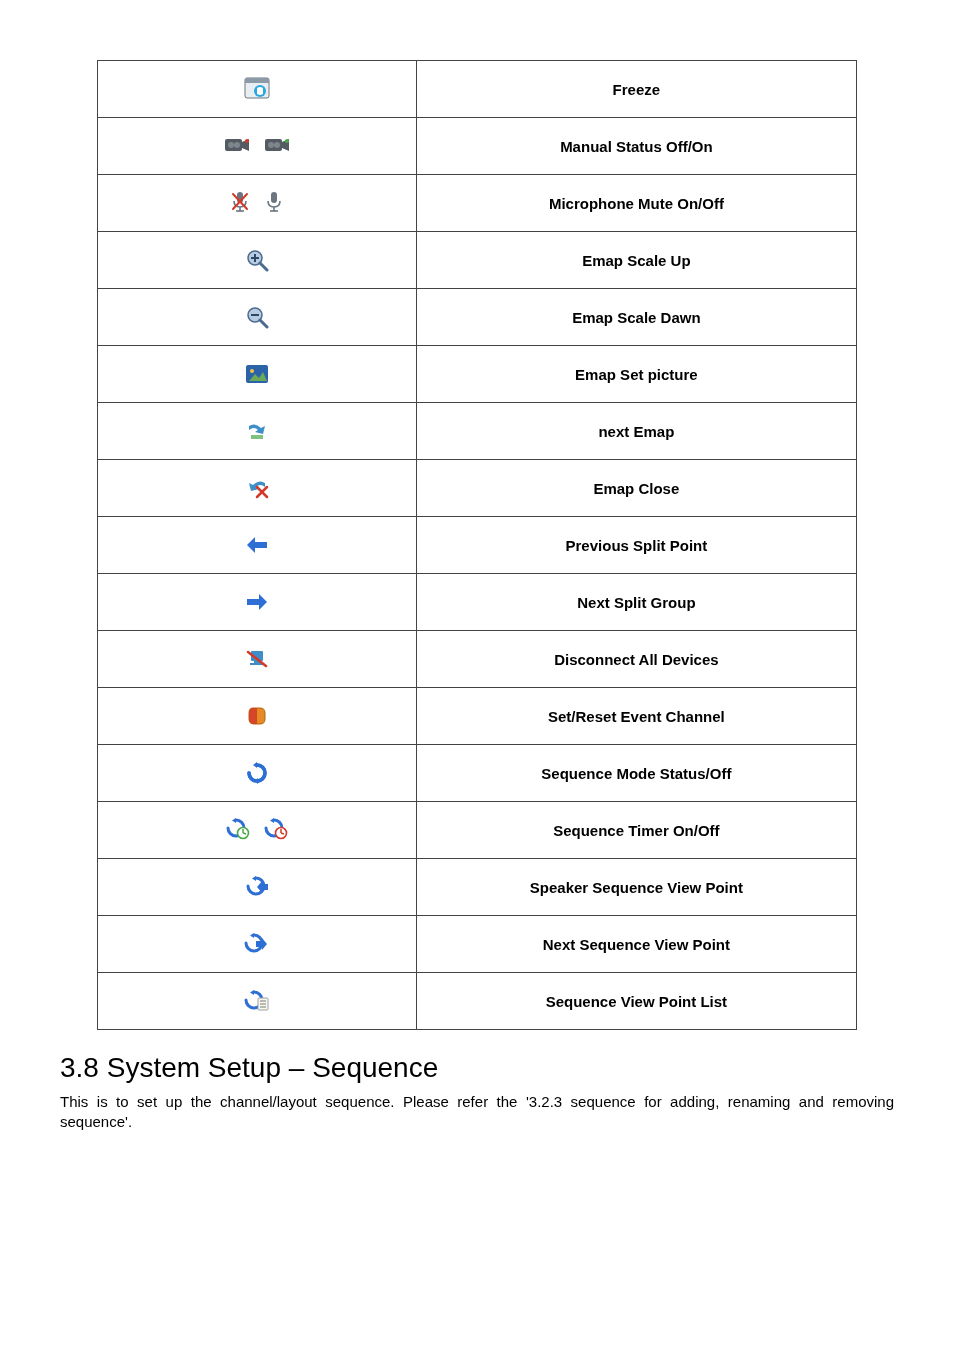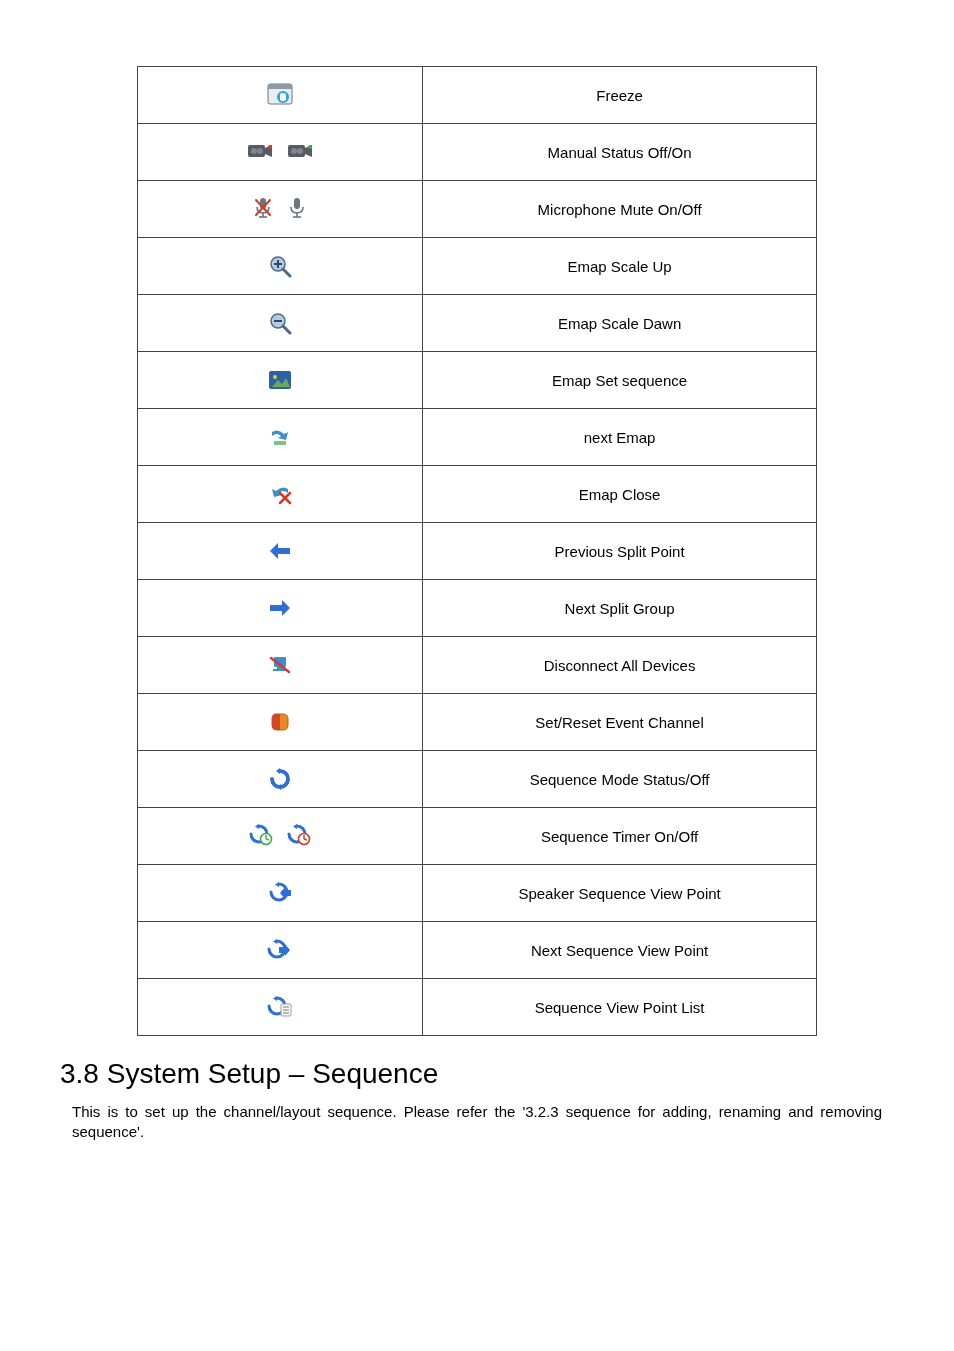--- a/index.html
+++ b/index.html
@@ -10,22 +10,23 @@
     color: #000;
   }
   .page {
     width: 954px;
     margin: 0 auto;
     padding: 60px 60px 80px 60px;
     box-sizing: border-box;
   }
   table.icon-table {
     border-collapse: collapse;
-    margin: 6px auto;
-    width: 680px;
+    margin: 0 auto;
+    width: 760px;
+    font-weight: bold;
   }
   table.icon-table td {
     border: 1px solid #444;
     text-align: center;
     vertical-align: middle;
     height: 54px;
     font-size: 15px;
   }
   table.icon-table td.icon-cell {
     width: 42%;
@@ -42,21 +43,21 @@
     display: inline-block;
     vertical-align: middle;
   }
   h2.section {
     font-size: 28px;
     font-weight: 400;
     margin: 22px 0 8px 0;
   }
   p.section-body {
     font-size: 15px;
-    margin: 12px;
+    margin: 0;
     line-height: 1.35;
     text-align: justify;
   }
 </style>
 </head>
 <body>
 
 <div class="page">
 
   <table class="icon-table">
@@ -148,21 +149,21 @@
     </tr>
 
     <tr>
       <td class="icon-cell">
         <svg width="24" height="20">
           <rect x="1" y="1" width="22" height="18" rx="2" fill="#2c62a8"></rect>
           <circle cx="7" cy="7" r="2" fill="#f2c14a"></circle>
           <polygon points="4,17 10,10 14,14 18,8 22,17" fill="#6aa85a"></polygon>
         </svg>
       </td>
-      <td class="label-cell">Emap Set sequence</td>
+      <td class="label-cell">Emap Set picture</td>
     </tr>
 
 
     <tr>
       <td class="icon-cell">
         <svg width="24" height="22">
           <path d="M4 6 Q10 2 16 8 L20 6 L18 14 L10 12 L13 10 Q9 6 4 10 Z" fill="#3e8fc9"></path>
           <rect x="6" y="15" width="12" height="4" fill="#4aa84a" opacity="0.7"></rect>
         </svg>
       </td>

